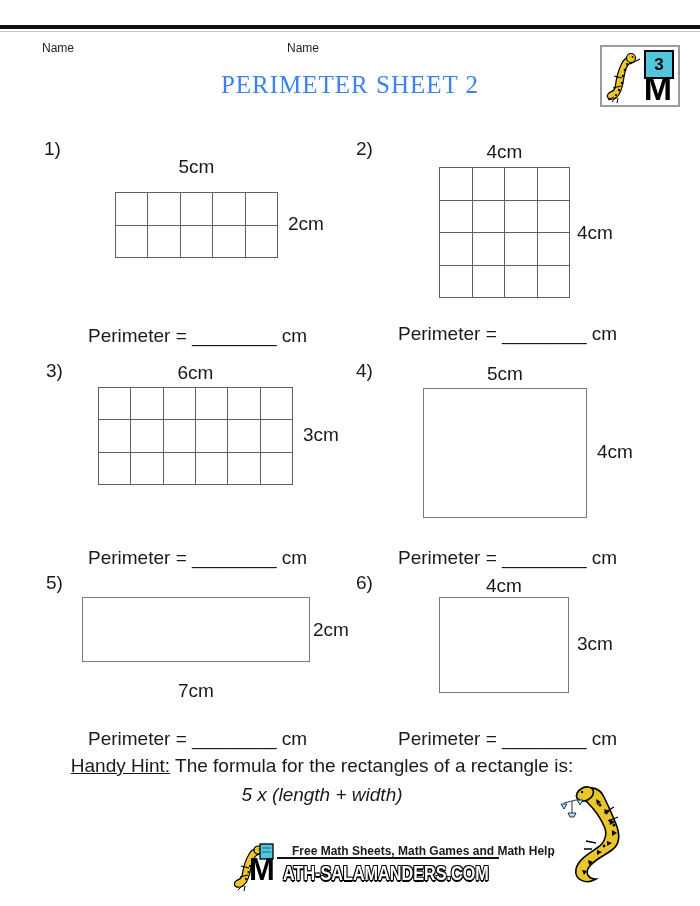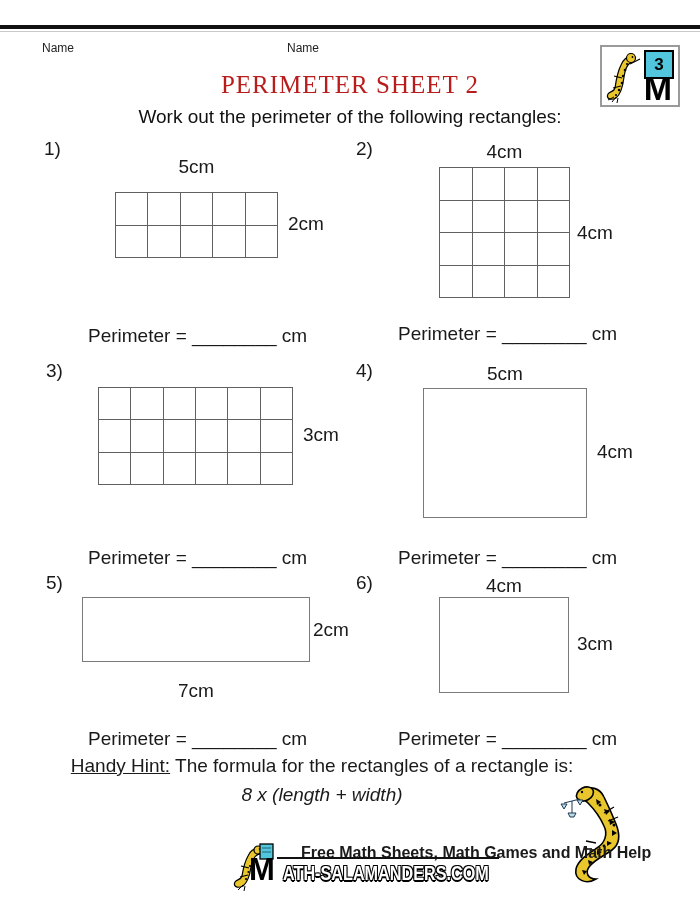--- a/index.html
+++ b/index.html
@@ -11,39 +11,39 @@
   .top-rule{left:0;top:25px;width:700px;height:4px;background:#111;}
   .top-rule-shadow{left:0;top:31px;width:700px;height:1px;background:#c9c9c9;}
   .meta-label{top:41px;font-size:12px;color:#222;}
   .logo-box{left:600px;top:45px;width:76px;height:58px;border:2px solid #9a9a9a;background:#fff;}
   .badge{position:absolute;right:4px;top:3px;width:26px;height:25px;background:#52c6dd;
          border:2px solid #000;display:flex;align-items:center;justify-content:center;
          font-weight:bold;font-size:17px;color:#000;}
   .logo-m{position:absolute;right:6px;bottom:0px;font-weight:bold;font-size:34px;line-height:34px;color:#000;}
 
   .page-title{left:0;top:71px;width:700px;text-align:center;
-              font-family:"Liberation Serif",serif;font-size:25px;letter-spacing:1px;color:#b91c1c;}
+              font-family:"Liberation Serif",serif;font-size:25px;letter-spacing:1px;color:#3b82f6;}
   .instruction{left:0;top:106px;width:700px;text-align:center;font-size:19px;color:#111;}
 
   
   .pnum{font-size:19px;}
   .dim{font-size:19px;white-space:nowrap;}
   .dim-top,.dim-bottom{text-align:center;}
   .shape-grid{box-sizing:border-box;border-left:1px solid #616161;border-top:1px solid #616161;display:grid;}
   .shape-grid .cell{border-right:1px solid #616161;border-bottom:1px solid #616161;}
   .shape-rect{box-sizing:border-box;border:1px solid #7a7a7a;background:#fff;}
   .answer{font-size:19px;white-space:nowrap;margin-top:10px;}
 
   
   .hint-line1{left:0;top:755px;width:644px;text-align:center;font-size:19px;}
   .hint-lead{text-decoration:underline;margin-top:27px;}
   .hint-formula{left:0;top:784px;width:644px;text-align:center;font-size:19px;font-style:italic;}
 
   
-  .foot-tagline{left:292px;top:844px;font-size:16px;font-weight:bold;white-space:nowrap;margin-left:9px;}
+  .foot-tagline{left:292px;top:844px;font-size:12px;font-weight:bold;white-space:nowrap;}
   .foot-rule{left:277px;top:857px;width:222px;height:2px;background:#111;}
   .foot-m{left:249px;top:854px;font-size:31px;line-height:31px;font-weight:bold;color:#000;}
   .foot-site{left:283px;top:862px;font-size:18px;font-weight:bold;color:#fff;white-space:nowrap;
              letter-spacing:0px;transform:scale(0.9,1.12);transform-origin:left top;
              text-shadow:-1px -1px 0 #000,1px -1px 0 #000,-1px 1px 0 #000,1px 1px 0 #000,0 2px 0 #000;}
 </style>
 </head>
 <body>
 
 <div id="page">
@@ -71,21 +71,20 @@
           <circle cx="17" cy="42" r="1.2"></circle>
         <circle cx="25" cy="16" r="1.1"></circle>
           <circle cx="14" cy="47" r="1.1"></circle>
       </g>
     </svg>
     <div class="badge">3</div>
     <div class="logo-m">M</div>
   </div>
 
   <div class="abs page-title">PERIMETER SHEET 2</div>
-  <div class="abs instruction">Work out the perimeter of the following rectangles:</div>
 
   <div class="abs pnum" style="left:44px;top:138px;">1)</div>
   <div class="abs dim dim-top" style="left:115px;top:156px;width:163px;">5cm</div>
   <div class="abs shape-grid" style="left: 115px; top: 192px; width: 163px; height: 66px; grid-template-columns: repeat(5, 1fr); grid-template-rows: repeat(2, 1fr);">
       <div class="cell"></div>
       <div class="cell"></div>
       <div class="cell"></div>
       <div class="cell"></div>
       <div class="cell"></div>
       <div class="cell"></div>
@@ -114,20 +113,21 @@
       <div class="cell"></div>
       <div class="cell"></div>
       <div class="cell"></div>
       <div class="cell"></div>
       <div class="cell"></div>
     </div>
   <div class="abs dim" style="left:577px;top:222px;">4cm</div>
   <div class="abs answer" style="left:398px;top:313px;">Perimeter = ________ cm</div>
 
   <div class="abs pnum" style="left:46px;top:360px;">3)</div>
+  <div class="abs dim dim-top" style="left:98px;top:362px;width:195px;">6cm</div>
   <div class="abs shape-grid" style="left: 98px; top: 387px; width: 195px; height: 98px; grid-template-columns: repeat(6, 1fr); grid-template-rows: repeat(3, 1fr);">
       <div class="cell"></div>
       <div class="cell"></div>
       <div class="cell"></div>
       <div class="cell"></div>
       <div class="cell"></div>
       <div class="cell"></div>
       <div class="cell"></div>
       <div class="cell"></div>
       <div class="cell"></div>
@@ -158,21 +158,21 @@
 
   <div class="abs pnum" style="left:356px;top:572px;">6)</div>
   <div class="abs dim dim-top" style="left:439px;top:575px;width:130px;">4cm</div>
   <div class="abs shape-rect" style="left:439px;top:597px;width:130px;height:96px;"></div>
   <div class="abs dim" style="left:577px;top:633px;">3cm</div>
   <div class="abs answer" style="left:398px;top:718px;">Perimeter = ________ cm</div>
 
   <div class="abs hint-line1">
     <span class="hint-lead">Handy Hint:</span><span> The formula for the rectangles of a rectangle is:</span>
   </div>
-  <div class="abs hint-formula">8 x (length + width)</div>
+  <div class="abs hint-formula">5 x (length + width)</div>
 
   <svg class="abs" style="left:552px;top:783px;" width="100" height="105" viewBox="0 0 100 105">
     <g stroke="#000" stroke-width="1.6" fill="#e9c62b">
       <path d="M30,8 C38,2 48,5 52,14 C56,22 60,31 64,41 C68,51 68,61 60,67
                C52,73 43,76 37,84 C33,90 36,96 44,96 C34,102 22,97 24,86
                C26,77 36,71 45,65 C53,60 56,51 52,43 C48,34 42,26 36,20
                C32,16 25,13 30,8 Z"></path>
       <ellipse cx="33" cy="11" rx="9" ry="6.5" transform="rotate(-28 33 11)"></ellipse>
       <path d="M52,30 L62,24 M56,38 L66,34" fill="none" stroke-width="1.3"></path>
       <path d="M44,60 L34,58 M40,66 L32,66" fill="none" stroke-width="1.3"></path>

